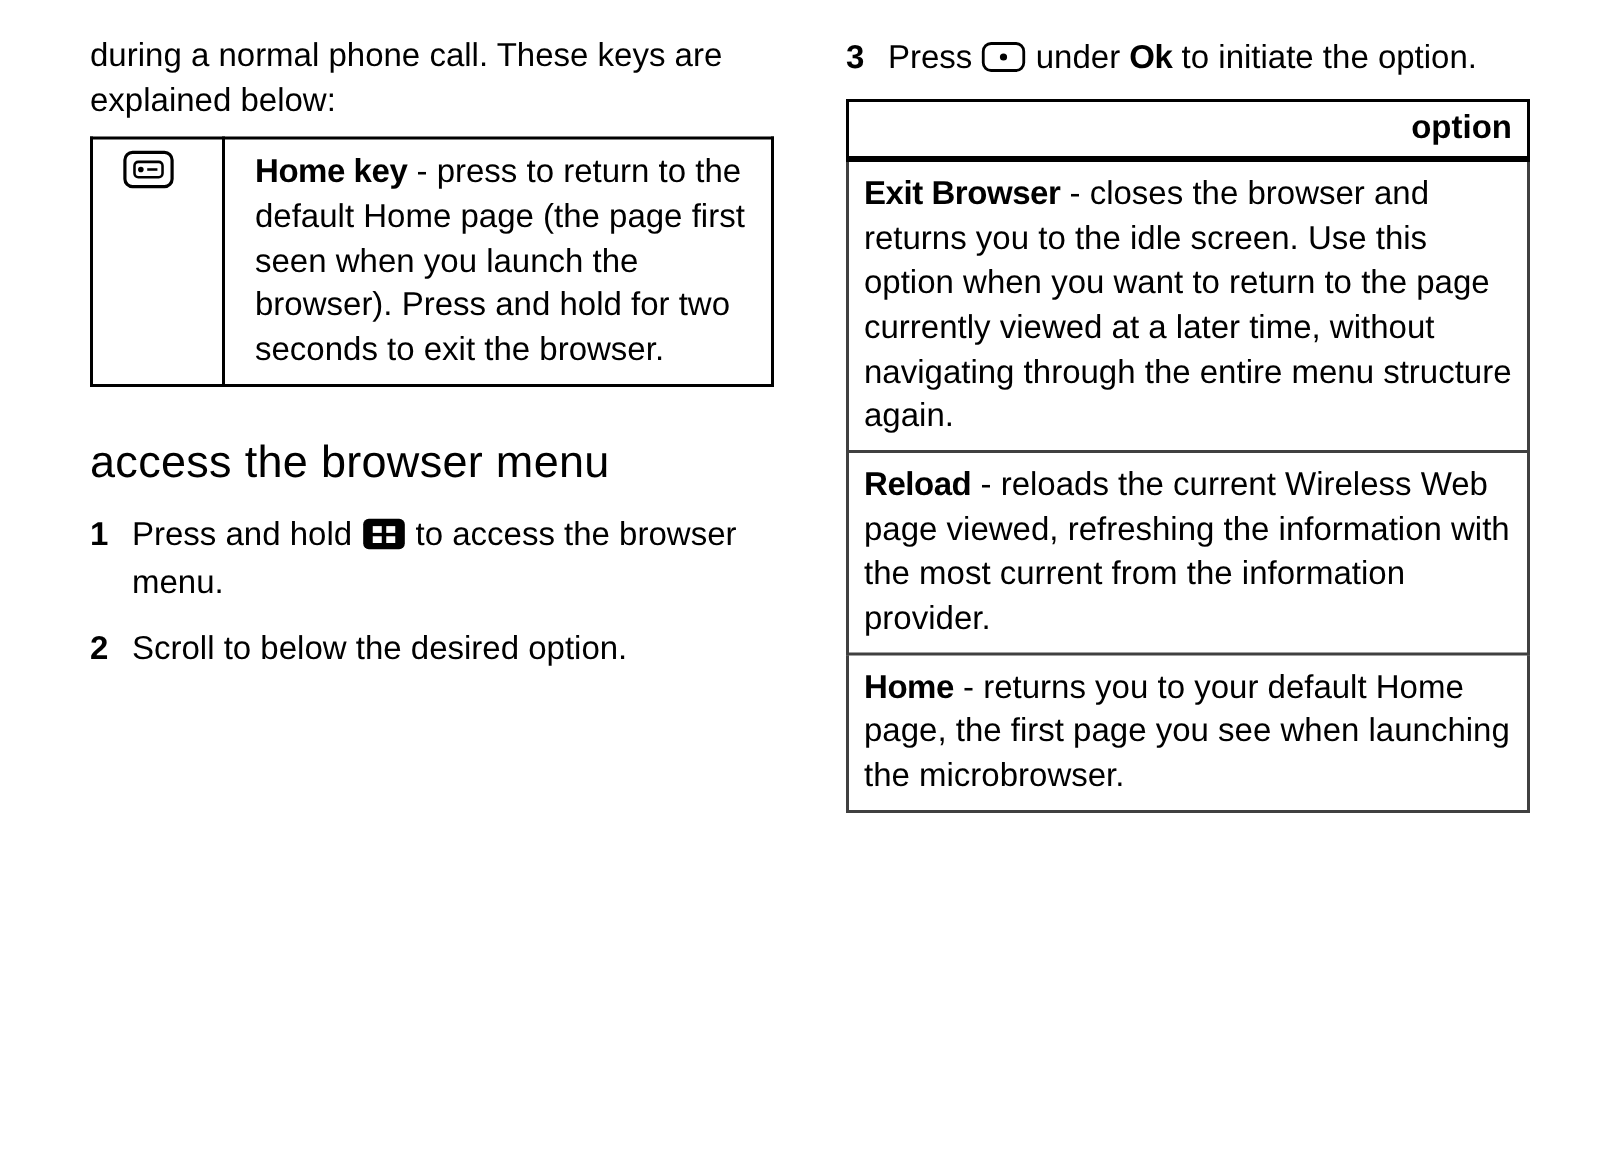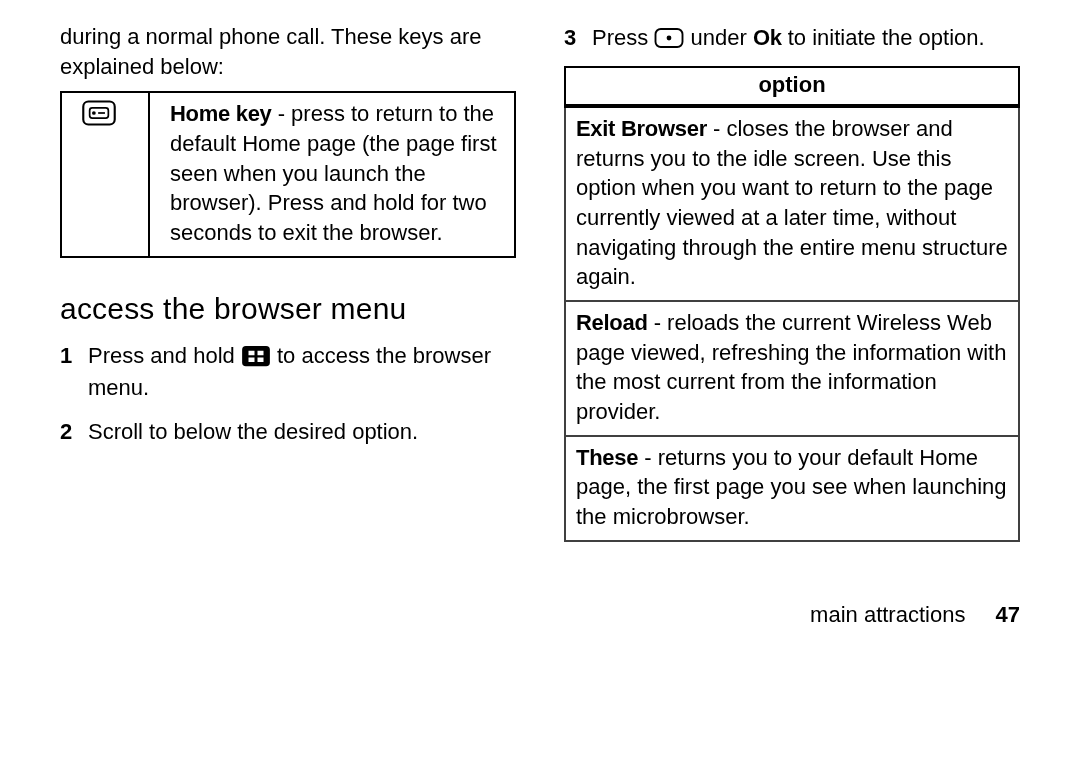--- a/index.html
+++ b/index.html
@@ -97,21 +97,21 @@
   }
   
   table.option-table {
     border-collapse: collapse;
     width: 100%;
     margin-top: 6px;
   }
   table.option-table th {
     border: 2px solid #000;
     border-bottom: 4px solid #000;
-    text-align: center;
+    text-align: right;
     font-size: 22px;
     font-weight: 800;
     padding: 4px 10px 6px 10px;
   }
   table.option-table td {
     border: 2px solid #404040;
     padding: 6px 10px 8px 10px;
     font-size: 22px;
     line-height: 1.35;
   }
@@ -202,25 +202,21 @@
             <span class="bold-cond">Exit Browser</span><span> - closes the browser and returns you to the idle screen. Use this option when you want to return to the page currently viewed at a later time, without navigating through the entire menu structure again.</span>
           </td>
         </tr>
         <tr>
           <td>
             <span class="bold-cond">Reload</span><span> - reloads the current Wireless Web page viewed, refreshing the information with the most current from the information provider.</span>
           </td>
         </tr>
         <tr>
           <td>
-            <span class="bold-cond">These</span><span> - returns you to your default Home page, the first page you see when launching the microbrowser.</span>
+            <span class="bold-cond">Home</span><span> - returns you to your default Home page, the first page you see when launching the microbrowser.</span>
           </td>
         </tr>
       </tbody>
         </table>
     </div>
   </div>
 
-  <div class="footer">
-    <span>main attractions</span>
-    <span class="pg">47</span>
-  </div>
 </div>
 
 </body></html>

